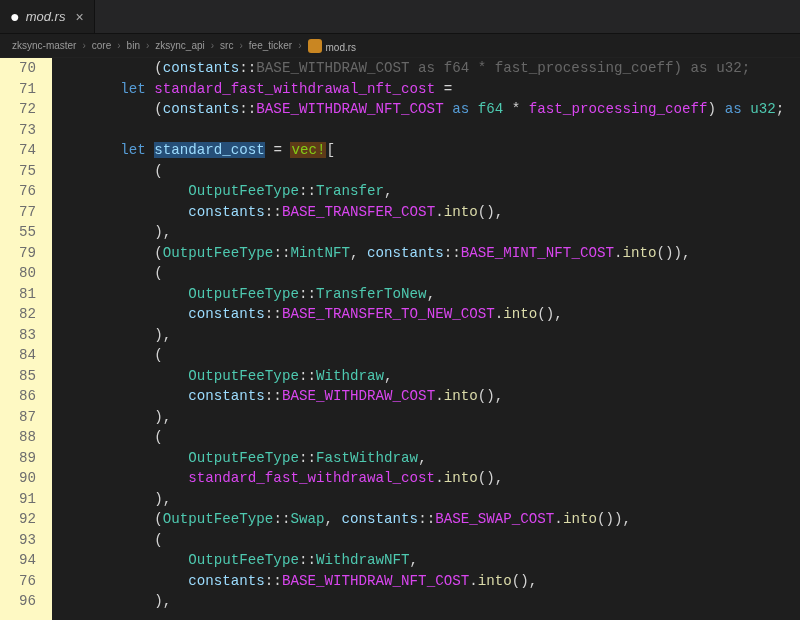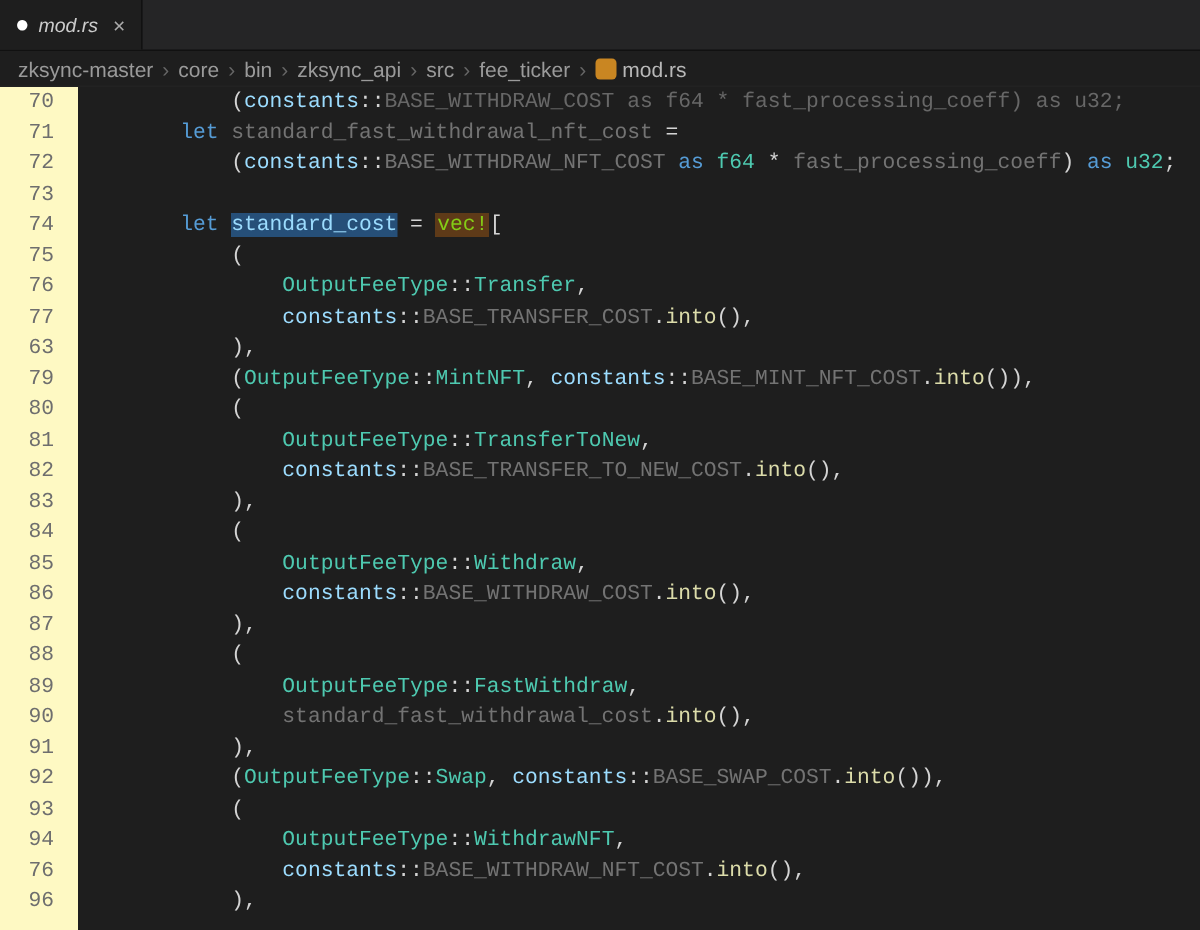--- a/index.html
+++ b/index.html
@@ -15,41 +15,41 @@
   .tab {
     display: flex; align-items: center; gap: 6px;
     padding: 0 10px; background: #1e1e1e; color: #ccc;
     border-right: 1px solid #111; font-size: 13px;
   }
   .tab .dirty-dot { color: #fff; font-size: 16px; line-height: 1; }
   .tab .fname { font-style: italic; }
   .tab .close { color: #aaa; font-size: 14px; margin-left: 4px; cursor: pointer; }
   .breadcrumbs {
     display: flex; align-items: center; gap: 6px;
-    height: 24px; padding: 0 12px; font-size: 14px;
+    height: 24px; padding: 0 12px; font-size: 10px;
     color: #9a9a9a; background: #1e1e1e; border-bottom: 1px solid #222;
   }
   .breadcrumbs .sep { color: #666; }
   .breadcrumbs .sym { color: #b8b8b8; }
   .editor {
     display: flex; height: calc(620px - 34px - 24px);
     font-family: Consolas, "Courier New", monospace;
     font-size: 14.2px; line-height: 20.5px;
   }
   .gutter {
     width: 52px; text-align: right; padding-right: 16px;
     color: #6e6e6e; user-select: none; background: #fef9c3;
     flex-shrink: 0;
   }
   .code { flex: 1; white-space: pre; background: #1e1e1e; overflow: hidden; }
   .row { height: 20.5px; }
   .kw { color: #569cd6; }            
   .ty { color: #4ec9b0; margin-top: 24px; }            
   .fn { color: #dcdcaa; }            
-  .id { color: #737373; }            
+  .id { color: #d946ef; }            
   .cn { color: #9cdcfe; }            
   .sel { background: #264f78; color:#9cdcfe; }
   .mac { background: #5e3a18; color: #84cc16; padding: 0 1px; }
   .pn { color: #d4d4d4; }            
   .dim { color: #676767; }
   .mod-icon {
     display:inline-block;width:14px;height:14px;border-radius:3px;
     background:#c98622;vertical-align:-2px;margin-right:4px;
   }
 </style>
@@ -85,21 +85,21 @@
 <div class="editor">
   <div class="gutter" id="gutter">
       <div class="row">70</div>
       <div class="row">71</div>
       <div class="row">72</div>
       <div class="row">73</div>
       <div class="row">74</div>
       <div class="row">75</div>
       <div class="row">76</div>
       <div class="row">77</div>
-      <div class="row">63</div>
+      <div class="row">55</div>
       <div class="row">79</div>
       <div class="row">80</div>
       <div class="row">81</div>
       <div class="row">82</div>
       <div class="row">83</div>
       <div class="row">84</div>
       <div class="row">85</div>
       <div class="row">86</div>
       <div class="row">87</div>
       <div class="row">88</div>

